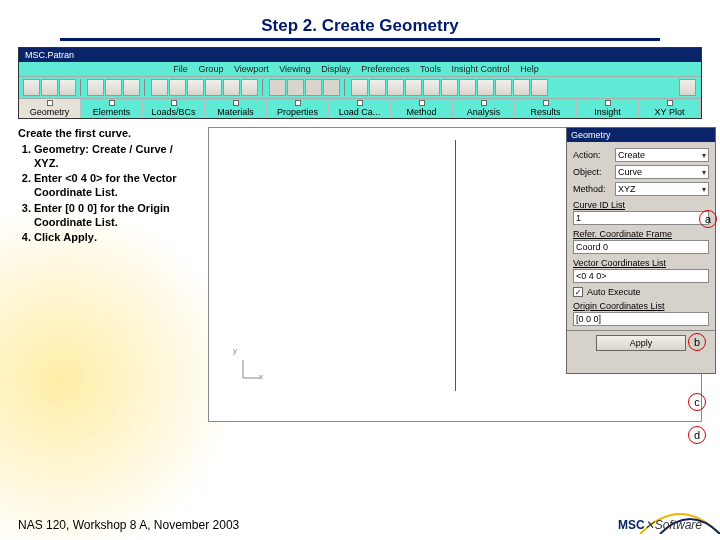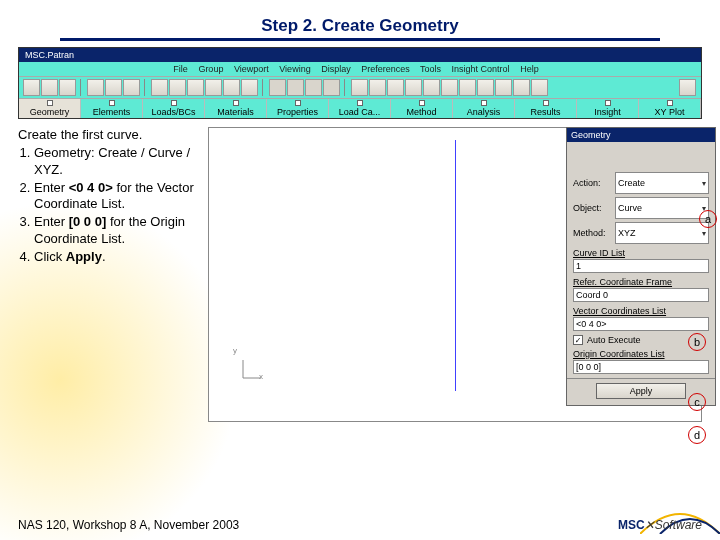--- a/index.html
+++ b/index.html
@@ -86,22 +86,23 @@
   }
   
   .mid {
     display: flex;
     padding: 0 18px;
     gap: 4px;
     position: relative;
   }
   .instr {
     width: 180px;
-    font-size: 13px;
+    font-size: 11px;
     line-height: 1.25;
+    font-weight: bold;
   }
   .instr-lead { margin-bottom: 2px; }
   .instr ol { margin: 0 0 0 16px; padding: 0; }
   .instr li { margin-bottom: 2px; }
   .canvas {
     flex: 1;
     height: 295px;
     border: 1px solid #888;
     background: #fff;
     margin-left: 6px;
@@ -125,25 +126,25 @@
     position: absolute;
     right: 4px; top: 0;
     width: 150px;
     border: 1px solid #666;
     background: #d6d2cb;
     font-size: 9px;
   }
   .geo-title {
     background: #0a246a; color: #fff; padding: 2px 4px;
   }
-  .geo-body { padding: 6px 6px 4px; margin-top: 24px; }
+  .geo-body { padding: 6px 6px 20px; }
   .geo-row { display: flex; align-items: center; margin-bottom: 3px; }
   .geo-row label { width: 42px; }
   .geo-sel {
-    flex: 1; height: 22px;
+    flex: 1; height: 14px;
     border: 1px solid #888; background: #fff;
     display: flex; align-items: center; justify-content: space-between;
     padding: 0 2px; font-size: 9px;
   }
   .geo-sel .chev { font-size: 8px; color: #333; }
   .geo-label { margin: 4px 0 1px; text-decoration: underline; }
   .geo-inp {
     width: 100%; height: 14px;
     border: 1px solid #888 ; background: #fff;
     font-size: 9px; padding: 0 2px;

